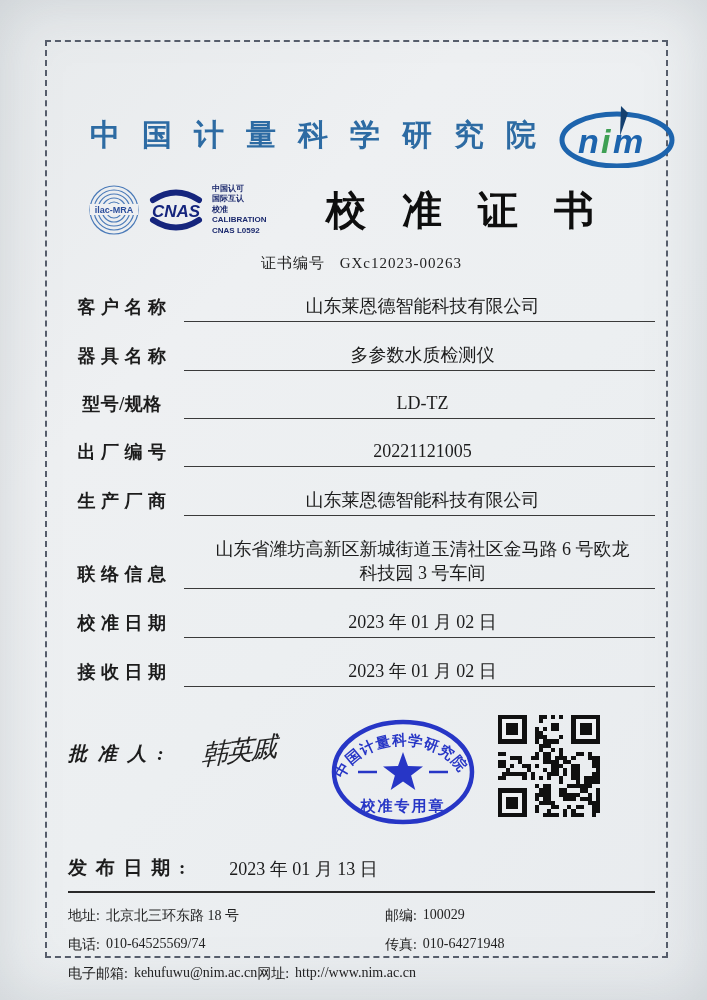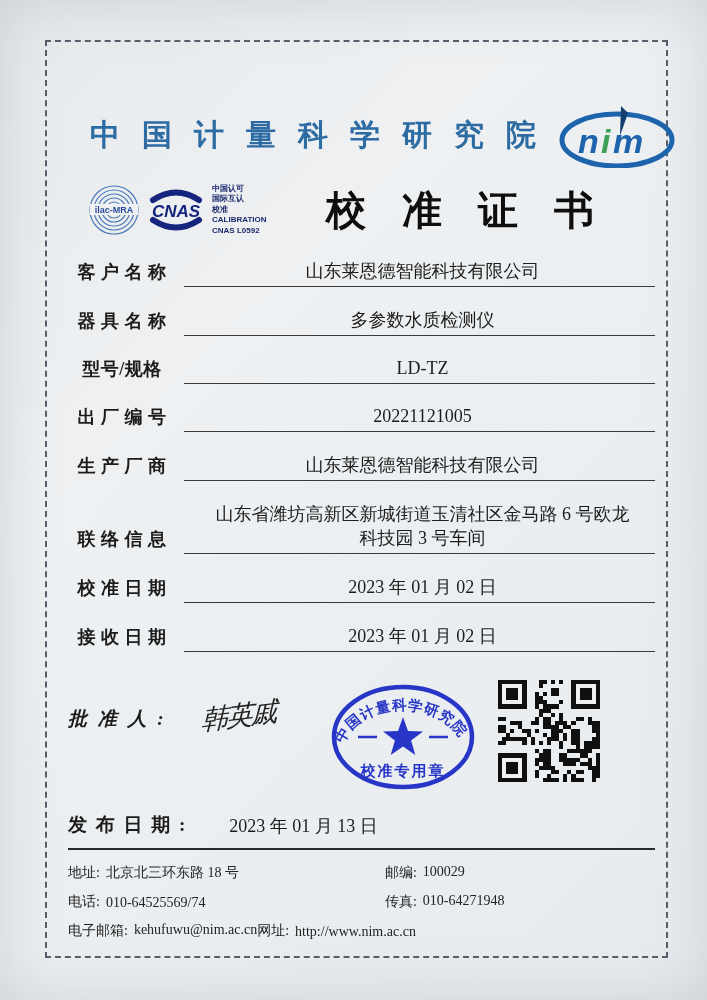--- a/index.html
+++ b/index.html
@@ -42,30 +42,30 @@
   
   .approve-row { display:flex; align-items:flex-start; margin-top:26px; height:118px; }
   .approve-label { font-size:19px; font-weight:bold; font-style:italic; margin-top:28px;
                    letter-spacing:3px; }
   .signature { font-size:27px; font-style:italic; margin:20px 0 0 34px;
                transform:rotate(-7deg) skewX(-8deg); color:#222; letter-spacing:-2px; }
   .stamp { width:150px; height:112px; margin-left:52px; margin-top:2px; }
   .qr { width:102px; height:102px; margin-left:20px; margin-top:2px; }
 
   
-  .issue-row { display:flex; align-items:flex-end; margin-top:16px; }
+  .issue-row { display:flex; align-items:flex-end; margin-top:24px; }
   .issue-label { font-size:19px; font-weight:bold; letter-spacing:2px; }
   .issue-value { font-size:18px; margin-left:42px; }
   .rule { border-top:2px solid #2a2a2a; margin-top:10px; }
 
   
   .footer { margin-top:14px; }
   .footer-row { display:flex; margin-top:11px; font-size:14px; color:#222; }
   .f-cell { display:flex; }
-  .f-cell.left { width:54%;align-items:flex-end; }
+  .f-cell.left { width:54%; }
   .f-cell .lab { white-space:nowrap; }
   .f-cell .val { margin-left:6px; font-family:"Liberation Serif",serif; }
 
   svg text { font-family:"Liberation Sans","DejaVu Sans",sans-serif; }
 </style>
 </head>
 <body>
 
 <div class="page">
   <div class="frame"></div>
@@ -106,20 +106,24 @@
         </svg>
       </div>
       <div class="cnas-text">中国认可
 国际互认
 校准
 CALIBRATION
 CNAS L0592</div>
       <div class="cert-title">校准证书</div>
     </div>
 
+    <div class="certno-row">
+      <span>证书编号</span>
+      <span class="no">GXc12023-00263</span>
+    </div>
 
     <div class="fields">
       <div class="field-row">
         <span class="field-label">客 户 名 称</span>
         <span class="field-value">山东莱恩德智能科技有限公司</span>
       </div>
       <div class="field-row">
         <span class="field-label">器 具 名 称</span>
         <span class="field-value">多参数水质检测仪</span>
       </div>

